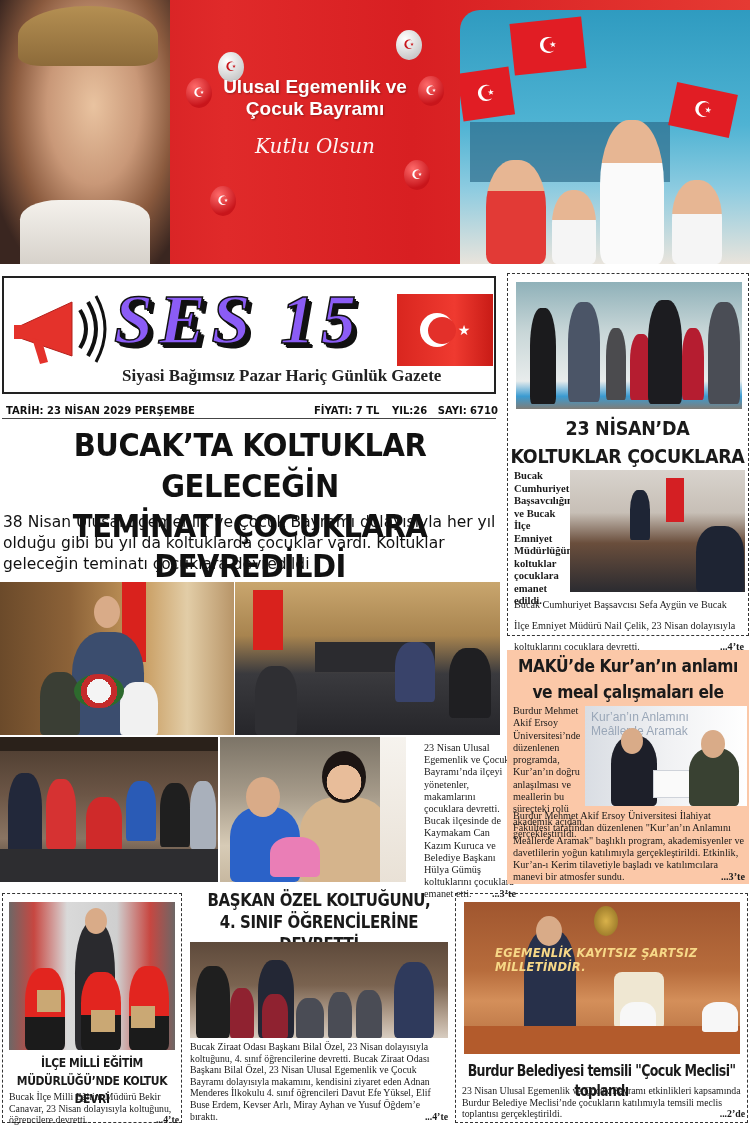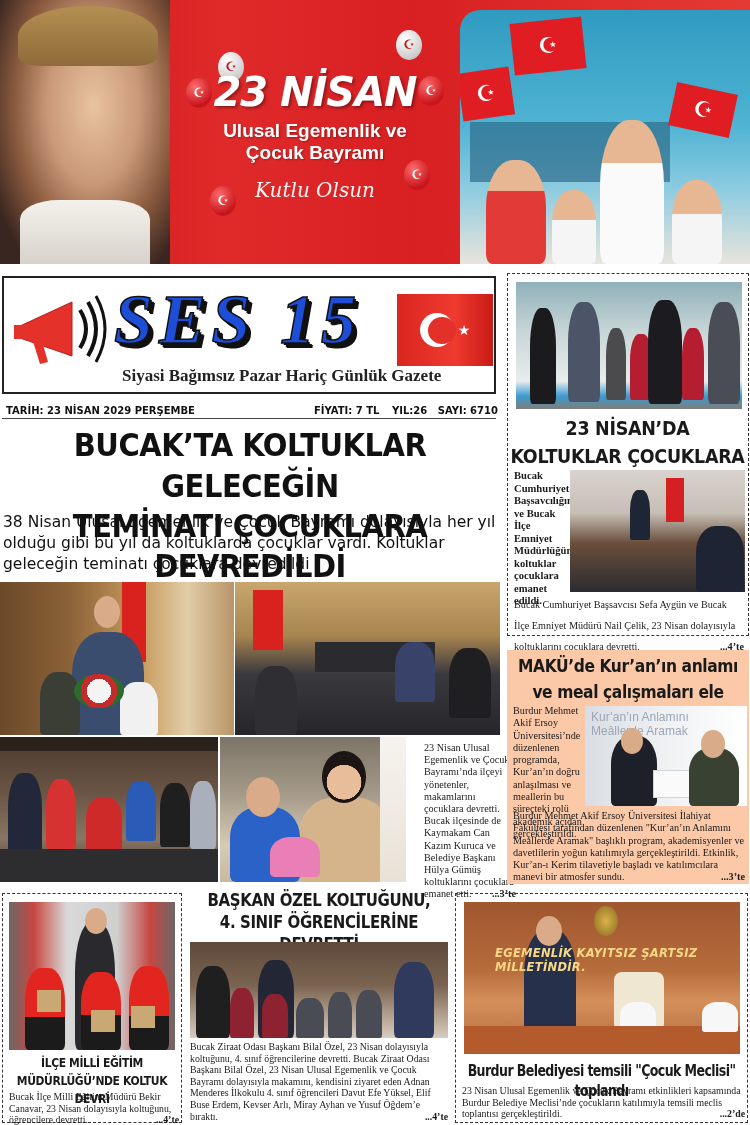--- a/index.html
+++ b/index.html
@@ -18,21 +18,21 @@
   .balloon { position: absolute; width: 26px; height: 30px; border-radius: 50%; background: radial-gradient(circle at 35% 30%, #ff6b6b, #c8151b 70%); color: #fff; font-size: 13px; text-align: center; line-height: 30px; }
   .balloon.white { background: radial-gradient(circle at 35% 30%, #ffffff, #c9c9c9 75%); color: #c8151b; }
   .banner .kids { position: absolute; left: 460px; top: 10px; width: 290px; height: 254px; background: linear-gradient(180deg, #2f9bc0 0%, #4fb3d3 45%, #8ccbe0 70%, #e9e4dc 100%); border-radius: 20px 0 0 0; overflow: hidden; }
   .kids .building { position: absolute; left: 10px; top: 112px; width: 200px; height: 60px; background: #2d6c8c; opacity: .7; }
   .kids .flag { position: absolute; background: #e11d24; color: #fff; font-size: 22px; line-height: 1; display: flex; align-items: center; justify-content: center; }
   .kids .child { position: absolute; border-radius: 45% 45% 10% 10%; }
 
   
   .masthead { position: absolute; left: 2px; top: 276px; width: 494px; height: 118px; border: 2px solid #222; background: #fff; }
   .megaphone { position: absolute; left: 8px; top: 14px; width: 100px; height: 80px; }
-  .logo-text { position: absolute; left: 110px; top: 2px; font-family: "Liberation Serif", serif; font-weight: bold; font-style: italic; font-size: 70px; letter-spacing: 6px; color: #1d4ed8; text-shadow: 2px 2px 0 #111, 4px 4px 0 #111, 5px 5px 0 #111; -webkit-text-stroke: 1.5px #111; line-height: 80px; }
+  .logo-text { position: absolute; left: 110px; top: 2px; font-family: "Liberation Serif", serif; font-weight: bold; font-style: italic; font-size: 70px; letter-spacing: 6px; color: #8b5cf6; text-shadow: 2px 2px 0 #111, 4px 4px 0 #111, 5px 5px 0 #111; -webkit-text-stroke: 1.5px #111; line-height: 80px; }
   .tagline { position: absolute; left: 118px; top: 88px; font-family: "Liberation Serif", serif; font-weight: bold; font-size: 17px; color: #222; }
   .mast-flag { position: absolute; left: 393px; top: 16px; width: 96px; height: 72px; background: linear-gradient(90deg, #d9261f, #ef3a30 60%, #c81b16); display: flex; align-items: center; justify-content: center; }
   .mast-flag .crescent { width: 34px; height: 34px; border-radius: 50%; background: #fff; position: relative; }
   .mast-flag .crescent::after { content: ""; position: absolute; left: 8px; top: 4px; width: 28px; height: 27px; border-radius: 50%; background: #e3302a; }
   .mast-flag .star { color: #fff; font-size: 14px; margin-left: 4px; position: relative; z-index: 2; }
 
   .dateline { position: absolute; left: 2px; top: 403px; width: 494px; height: 16px; border-bottom: 1.5px solid #444; font-family: "DejaVu Sans", sans-serif; font-weight: bold; font-size: 10px; color: #111; }
   .dateline span { position: absolute; top: 2px; }
 
   
@@ -89,21 +89,20 @@
     <div class="hair"></div>
     <div class="collar"></div>
   </div>
   <div class="balloon white" style="left:218px;top:52px;">☪</div>
   <div class="balloon" style="left:186px;top:78px;">☪</div>
   <div class="balloon white" style="left:396px;top:30px;">☪</div>
   <div class="balloon" style="left:418px;top:76px;">☪</div>
   <div class="balloon" style="left:404px;top:160px;">☪</div>
   <div class="balloon" style="left:210px;top:186px;">☪</div>
   <div class="center">
-    <div class="title-big">23 NİSAN</div>
     <div class="title-sub">Ulusal Egemenlik ve</div>
     <div class="title-sub" style="margin-top:0">Çocuk Bayramı</div>
     <div class="script">Kutlu Olsun</div>
   </div>
   <div class="kids">
     <div class="building"></div>
     <div class="flag" style="left:0;top:60px;width:52px;height:48px;transform:rotate(-8deg);">☪</div>
     <div class="flag" style="left:52px;top:10px;width:72px;height:52px;transform:rotate(-6deg);">☪</div>
     <div class="flag" style="left:212px;top:78px;width:62px;height:44px;transform:rotate(12deg);">☪</div>
     <div class="child" style="left:26px;top:150px;width:60px;height:104px;background:linear-gradient(#e7b693 0 30%, #e23a36 30%);"></div>

